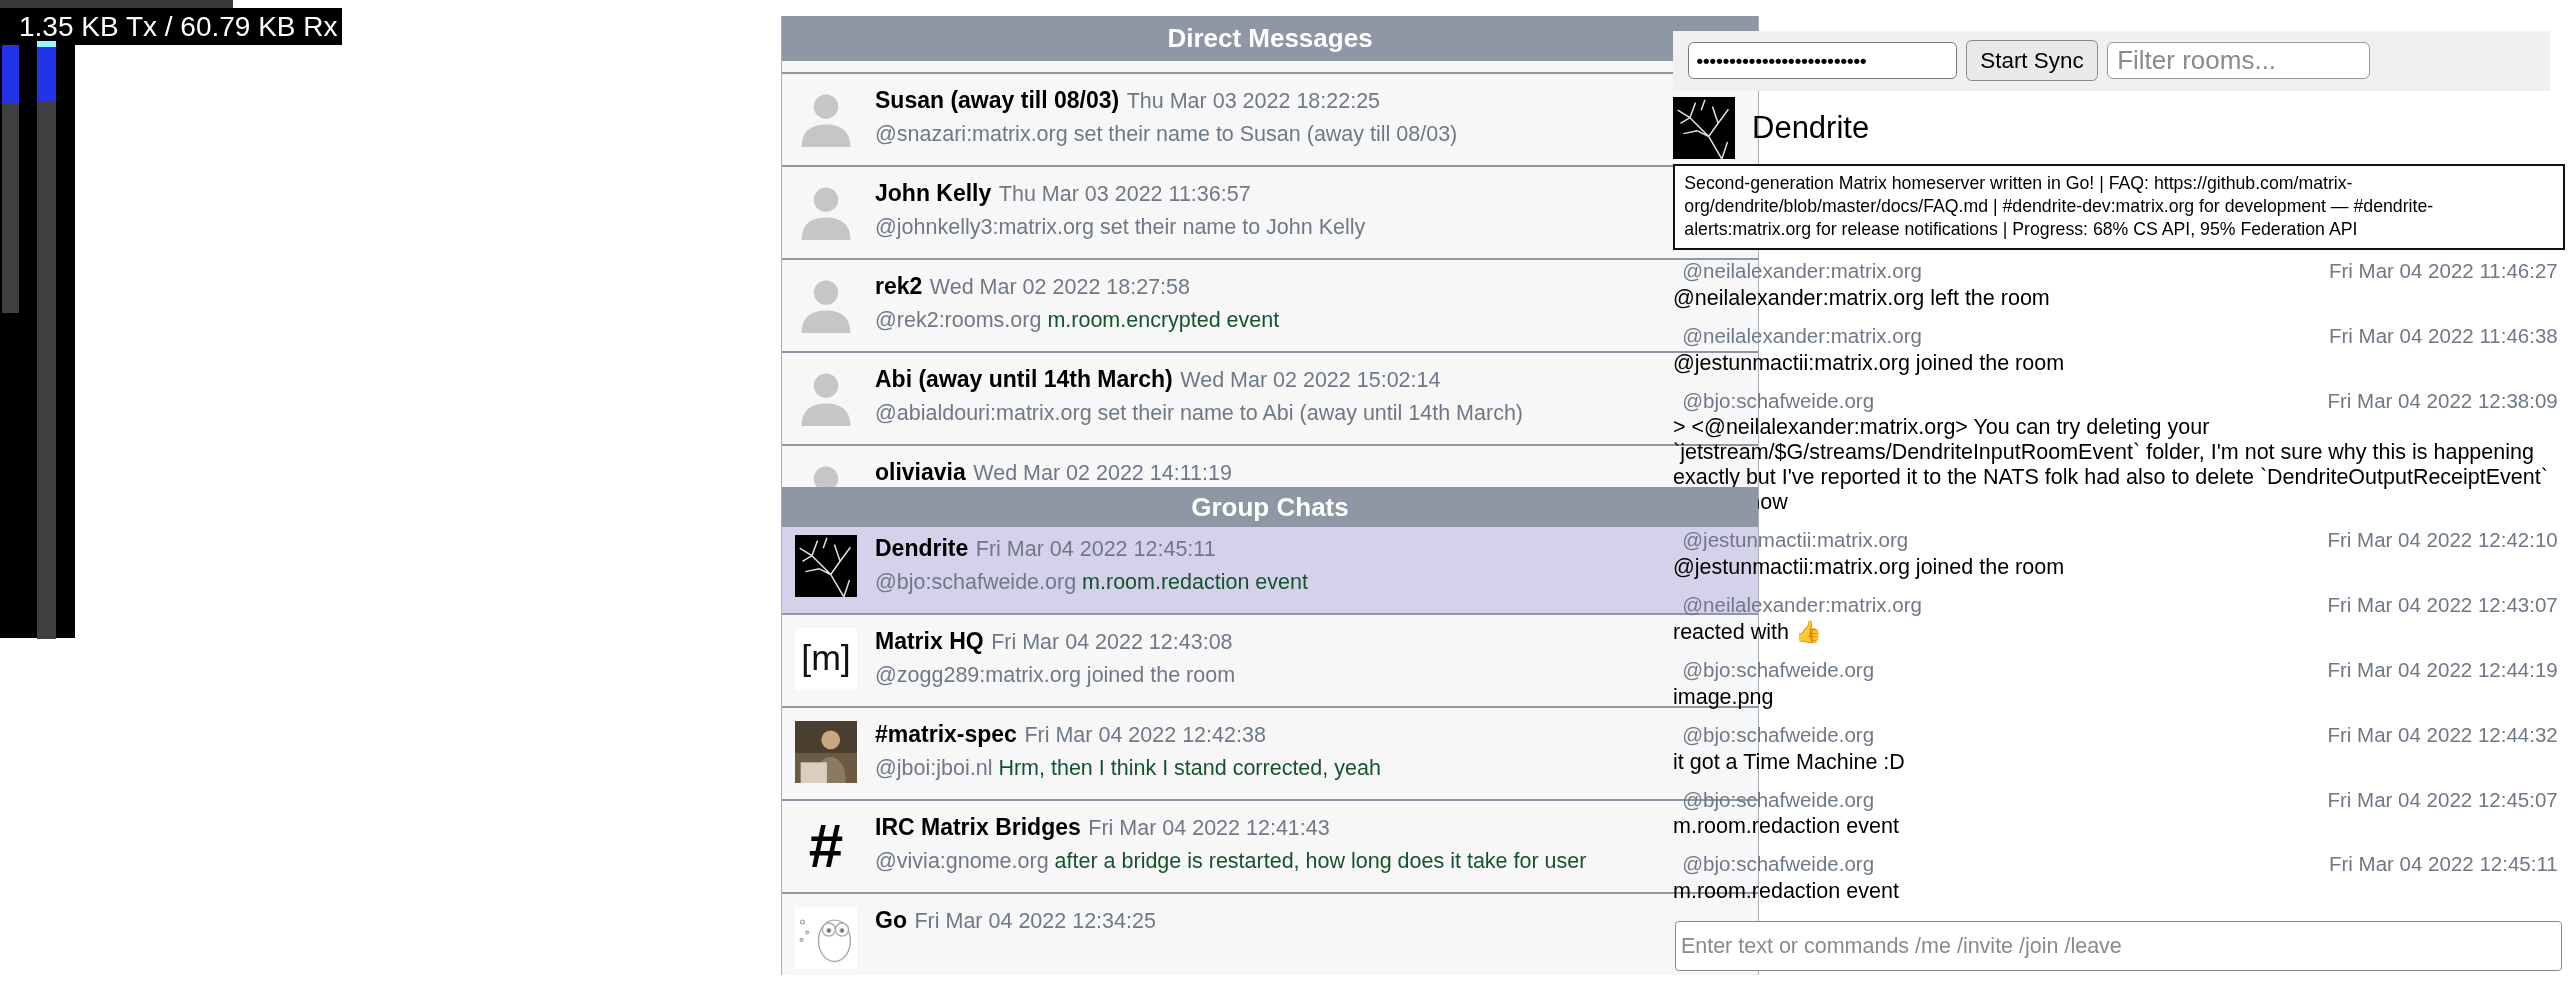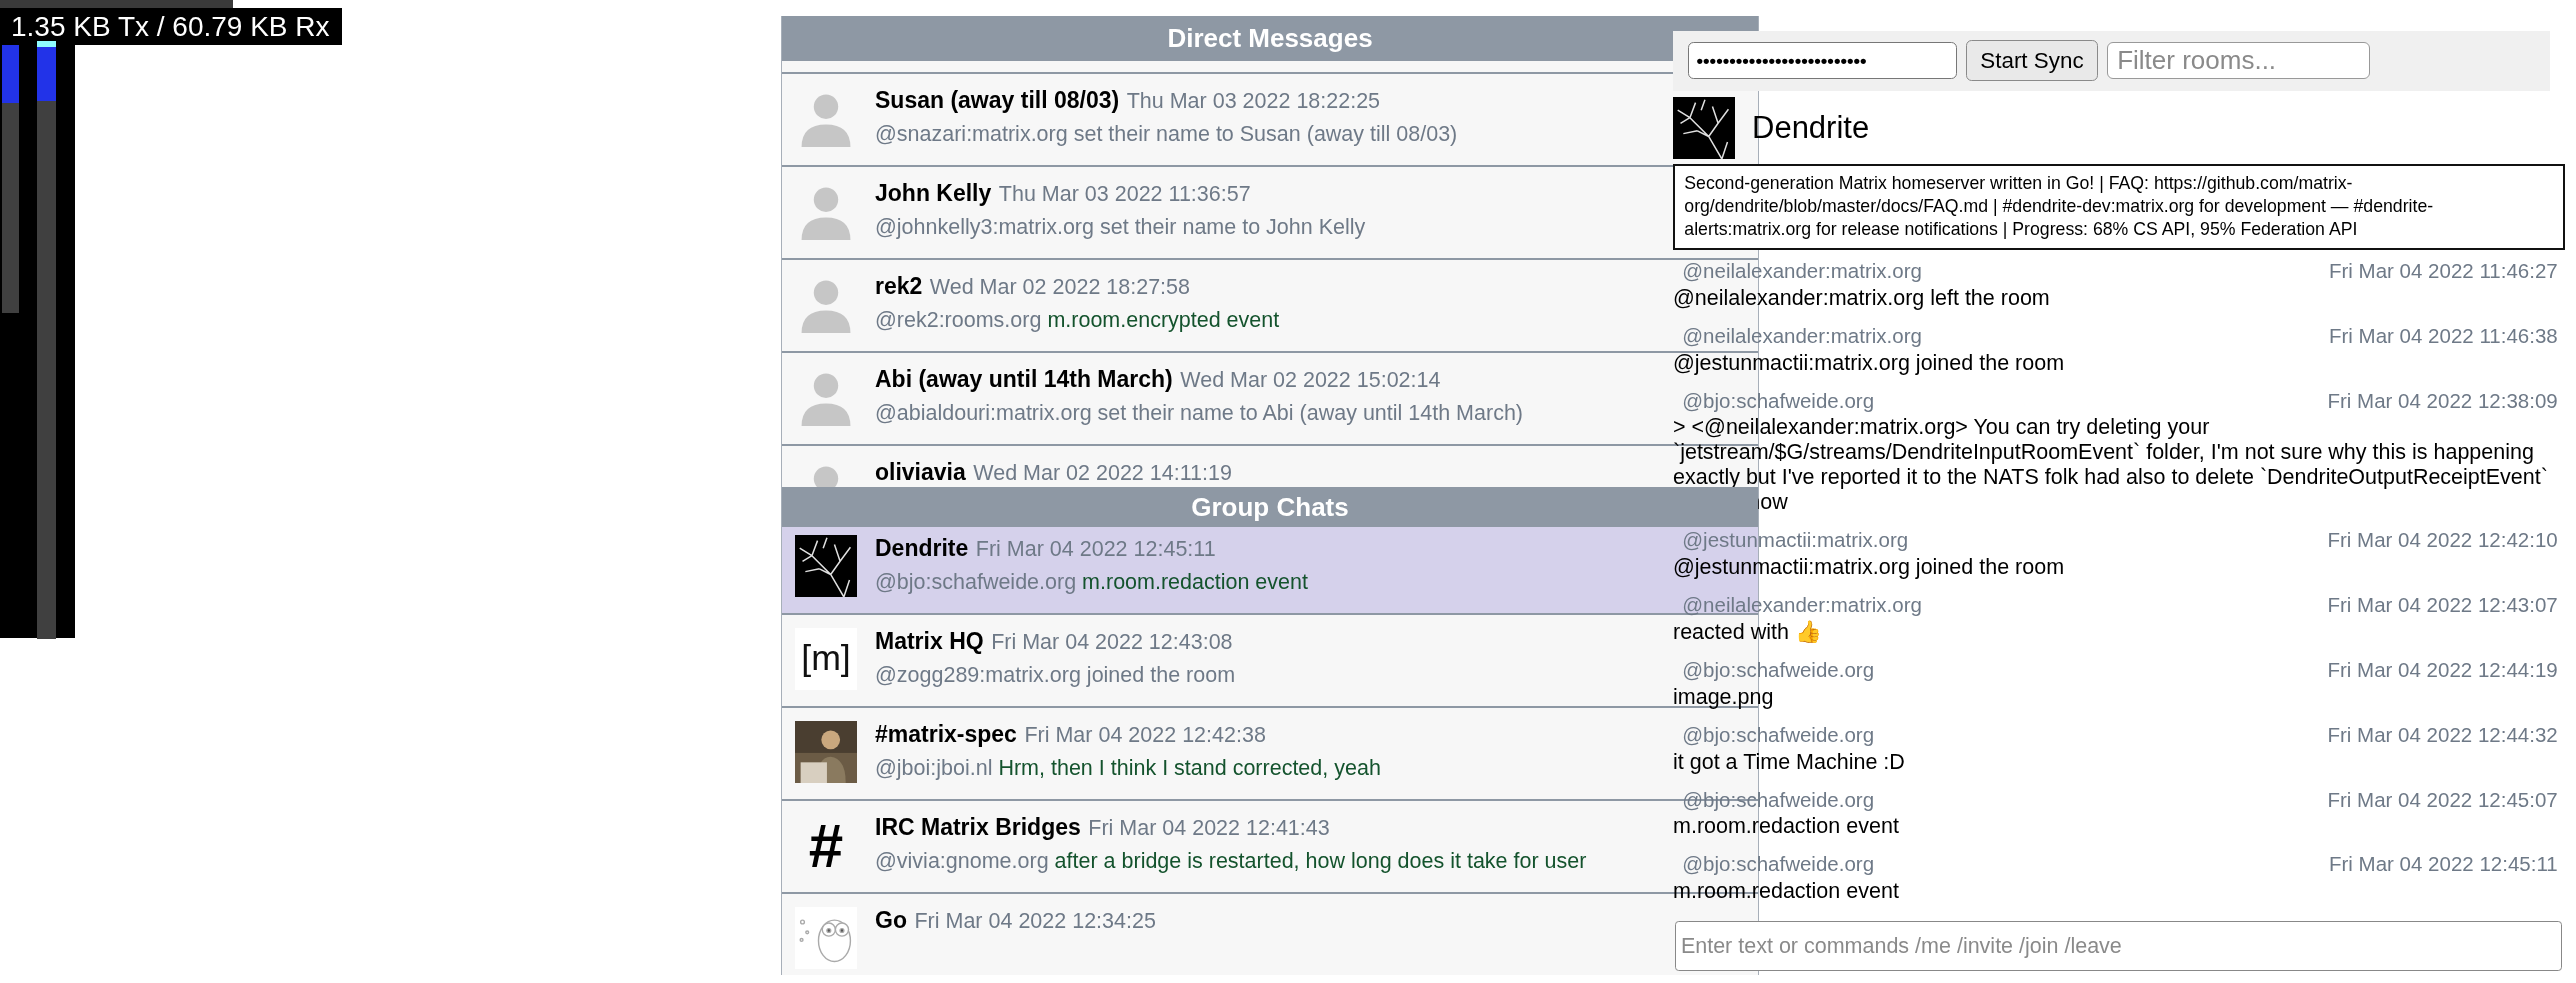--- a/index.html
+++ b/index.html
@@ -1,21 +1,21 @@
 <!DOCTYPE html>
 <html style="--header_bar: #8e98a4; --selected_room: #d5d1eb; --entry_bg: #f7f7f7; --muted_text: #6e7987; --accent_blue: #2233e8; --accent_cyan: #8ffcff; --graph_gray: #404040;font-size:15px"><head>
 <meta charset="utf-8">
 <style>
   html,body{margin:0;padding:0;background:#fff;font-family:"Liberation Sans",sans-serif;}
   #screen{position:relative;width:2576px;height:984px;overflow:hidden;background:#fff;}
 
   
   .term-strip{position:absolute;left:0;top:0;width:233px;height:7.5px;background:#3a3a3a;}
   .netstats{position:absolute;left:0;top:7.5px;width:342px;height:37px;background:#000;color:#fff;
-            font-size:28px;line-height:37px;padding-left:11px;box-sizing:border-box;white-space:nowrap;}
+            font-size:28px;line-height:37px;padding-left:19px;box-sizing:border-box;white-space:nowrap;}
   .netgraph{position:absolute;left:0;top:41px;width:75px;height:597px;background:#000;}
   .bar{position:absolute;top:0;}
   .seg{position:absolute;left:0;width:100%;}
 
   
   .roomlist{position:absolute;left:781px;top:16px;width:978px;height:959px;overflow:hidden;
             box-sizing:border-box;border-left:1.9px solid #a7afb9;border-right:1.9px solid #a7afb9;background:#fff;}
   .list-header{height:45px;line-height:45px;text-align:center;background:var(--header_bar);
                color:#fff;font-size:26px;font-weight:bold;}
   .group-header{position:absolute;left:0;right:0;top:471px;height:40px;line-height:40px;z-index:5;}

